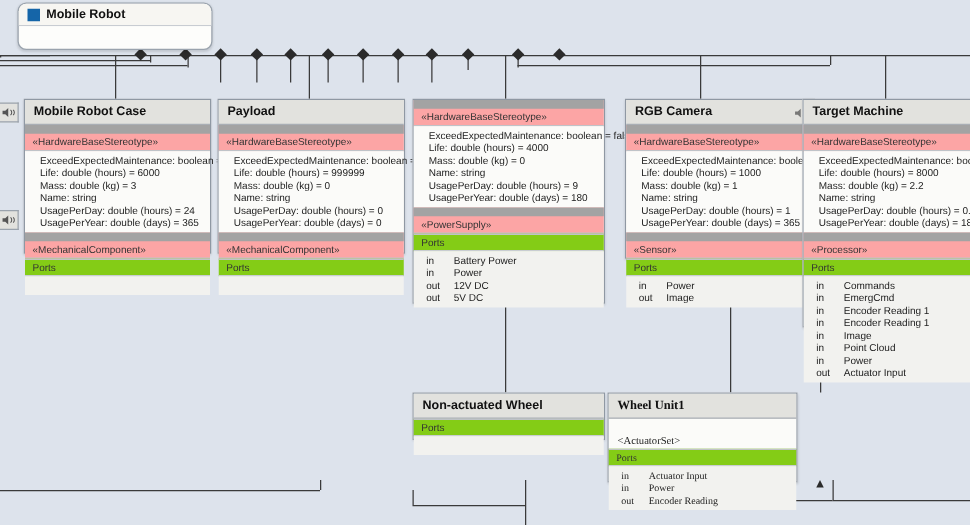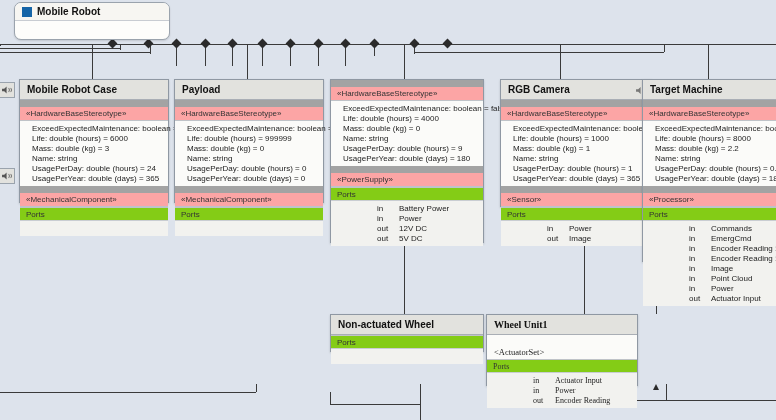--- a/index.html
+++ b/index.html
@@ -58,21 +58,21 @@
   }
   .props{padding:2px 0 3px 0;background:#fbfbf9;}
   .props .p{padding:0.5px 6px 0.5px 12px;font-size:8px;white-space:nowrap;color:#1c1c1c;}
   .portshd{
     padding:1.5px 6px;background:#84cc16;
     border-top:1px solid #bfc3c8;border-bottom:1px solid #c9cdd2;
     font-size:8px;color:#333;
   }
   .portlist{background:#f2f2ef;padding:2px 0 3px 0;min-height:10px;}
   .prow{display:flex;font-size:8px;padding:0.5px 0 0.5px 10px;white-space:nowrap;}
-  .prow .dir{width:22px;flex:none;color:#1c1c1c;margin-left:36px;}
+  .prow .dir{width:22px;flex:none;color:#1c1c1c;}
   .prow .pnm{color:#1c1c1c;}
   .emptyports{background:#f2f2ef;}
 
   .badge{
     position:absolute;right:5px;top:50%;transform:translateY(-50%);
     width:11px;height:9px;opacity:.75;
   }
 </style>
 </head>
 <body style="background: rgb(221, 227, 236);">

